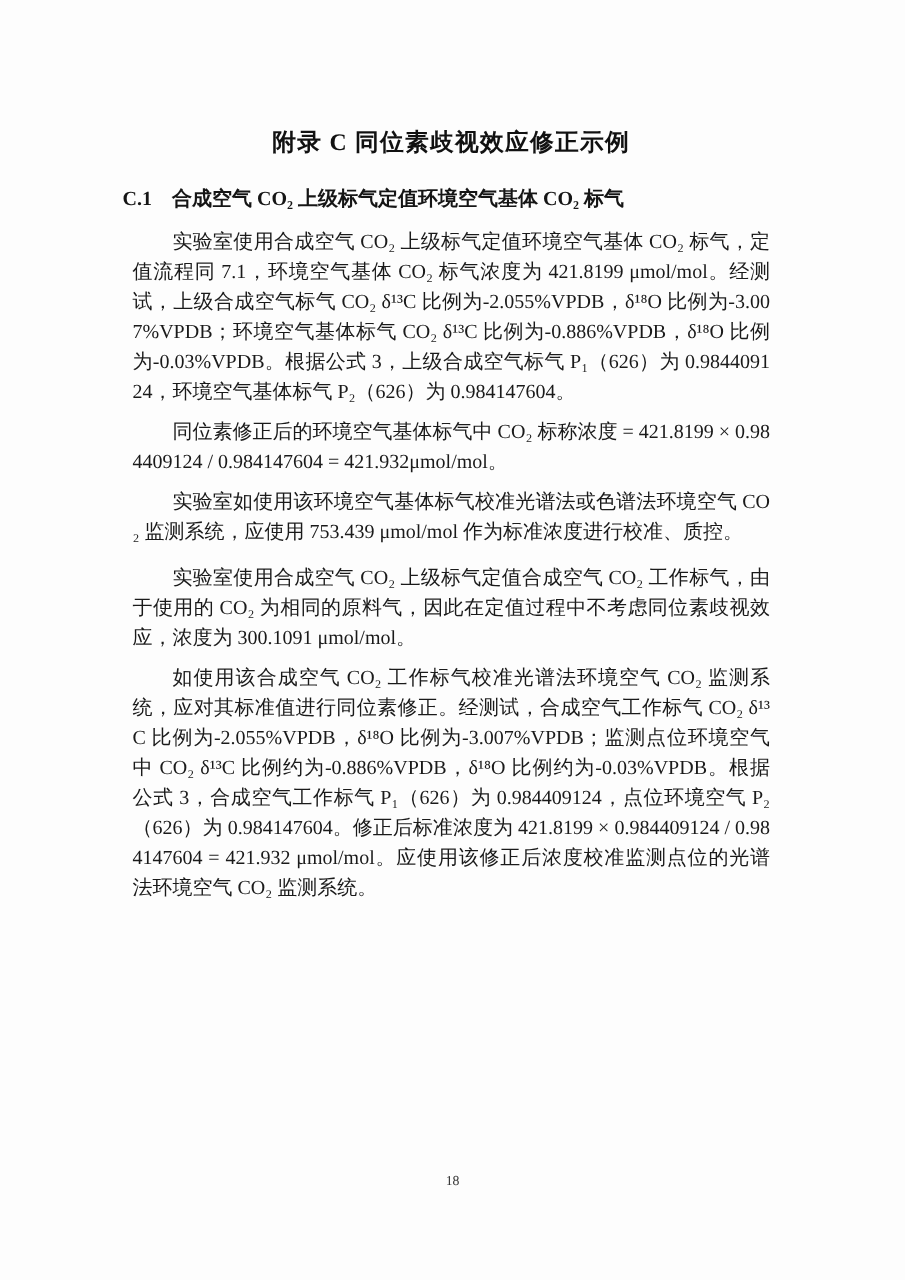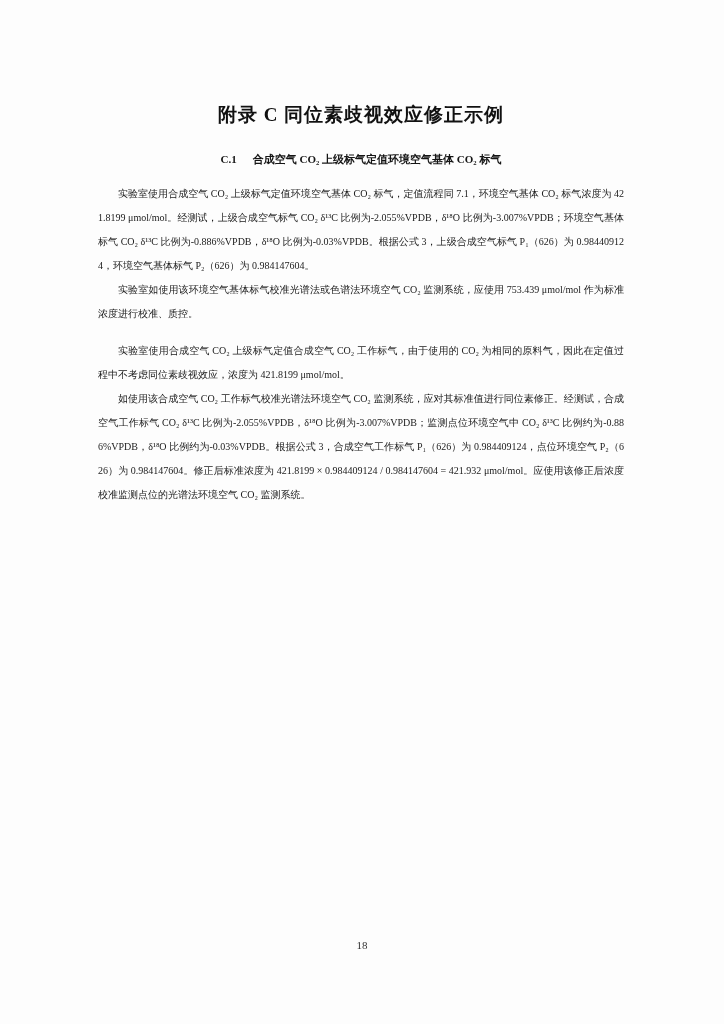--- a/index.html
+++ b/index.html
@@ -35,38 +35,37 @@
   .doc-subtitle {
     margin: 11px 0 0 0;
     font-size: 13px;
     line-height: 17px;
     text-align: center;
     font-weight: bold;
     color: #222;
   }
   .section-heading {
     margin: 21px 0 0 0;
-    font-size: 11px;
+    font-size: 16px;
     line-height: 19px;
     font-weight: bold;
     color: #151515;
-    text-align: center;
   }
   .section-heading .sec-num {
     margin-right: 16px;
   }
   .section-heading.second {
     margin-top: 37px;
   }
   .para-block {
     margin-top: 13px;
   }
   .body-para {
-    margin: 0;
-    font-size: 10px;
+    margin: 8px;
+    font-size: 16px;
     line-height: 24px;
     text-align: justify;
     text-justify: inter-ideograph;
     text-indent: 2em;
     color: #1a1a1a;
     word-break: break-all;
   }
   .page-number {
     position: absolute;
     left: 0;
@@ -85,25 +84,26 @@
 
     <h1 class="doc-title">附录 C  同位素歧视效应修正示例</h1>
 
 
     <h2 class="section-heading">
       <span class="sec-num">C.1</span><span>合成空气 CO₂ 上级标气定值环境空气基体 CO₂ 标气</span>
     </h2>
 
     <div class="para-block">
       <p class="body-para">实验室使用合成空气 CO₂ 上级标气定值环境空气基体 CO₂ 标气，定值流程同 7.1，环境空气基体 CO₂ 标气浓度为 421.8199 μmol/mol。经测试，上级合成空气标气 CO₂ δ¹³C 比例为-2.055%VPDB，δ¹⁸O 比例为-3.007%VPDB；环境空气基体标气 CO₂ δ¹³C 比例为-0.886%VPDB，δ¹⁸O 比例为-0.03%VPDB。根据公式 3，上级合成空气标气 P₁（626）为 0.984409124，环境空气基体标气 P₂（626）为 0.984147604。</p>
+      <p class="body-para">同位素修正后的环境空气基体标气中 CO₂ 标称浓度 = 421.8199 × 0.984409124 / 0.984147604 = 421.932μmol/mol。</p>
       <p class="body-para">实验室如使用该环境空气基体标气校准光谱法或色谱法环境空气 CO₂ 监测系统，应使用 753.439 μmol/mol 作为标准浓度进行校准、质控。</p>
     </div>
 
 
     <div class="para-block">
-      <p class="body-para">实验室使用合成空气 CO₂ 上级标气定值合成空气 CO₂ 工作标气，由于使用的 CO₂ 为相同的原料气，因此在定值过程中不考虑同位素歧视效应，浓度为 421.8199 μmol/mol。</p>
+      <p class="body-para">实验室使用合成空气 CO₂ 上级标气定值合成空气 CO₂ 工作标气，由于使用的 CO₂ 为相同的原料气，因此在定值过程中不考虑同位素歧视效应，浓度为 300.1091 μmol/mol。</p>
       <p class="body-para">如使用该合成空气 CO₂ 工作标气校准光谱法环境空气 CO₂ 监测系统，应对其标准值进行同位素修正。经测试，合成空气工作标气 CO₂ δ¹³C 比例为-2.055%VPDB，δ¹⁸O 比例为-3.007%VPDB；监测点位环境空气中 CO₂ δ¹³C 比例约为-0.886%VPDB，δ¹⁸O 比例约为-0.03%VPDB。根据公式 3，合成空气工作标气 P₁（626）为 0.984409124，点位环境空气 P₂（626）为 0.984147604。修正后标准浓度为 421.8199 × 0.984409124 / 0.984147604 = 421.932 μmol/mol。应使用该修正后浓度校准监测点位的光谱法环境空气 CO₂ 监测系统。</p>
     </div>
 
   </div>
 
   <div class="page-number">18</div>
 </div>
 
 </body></html>

